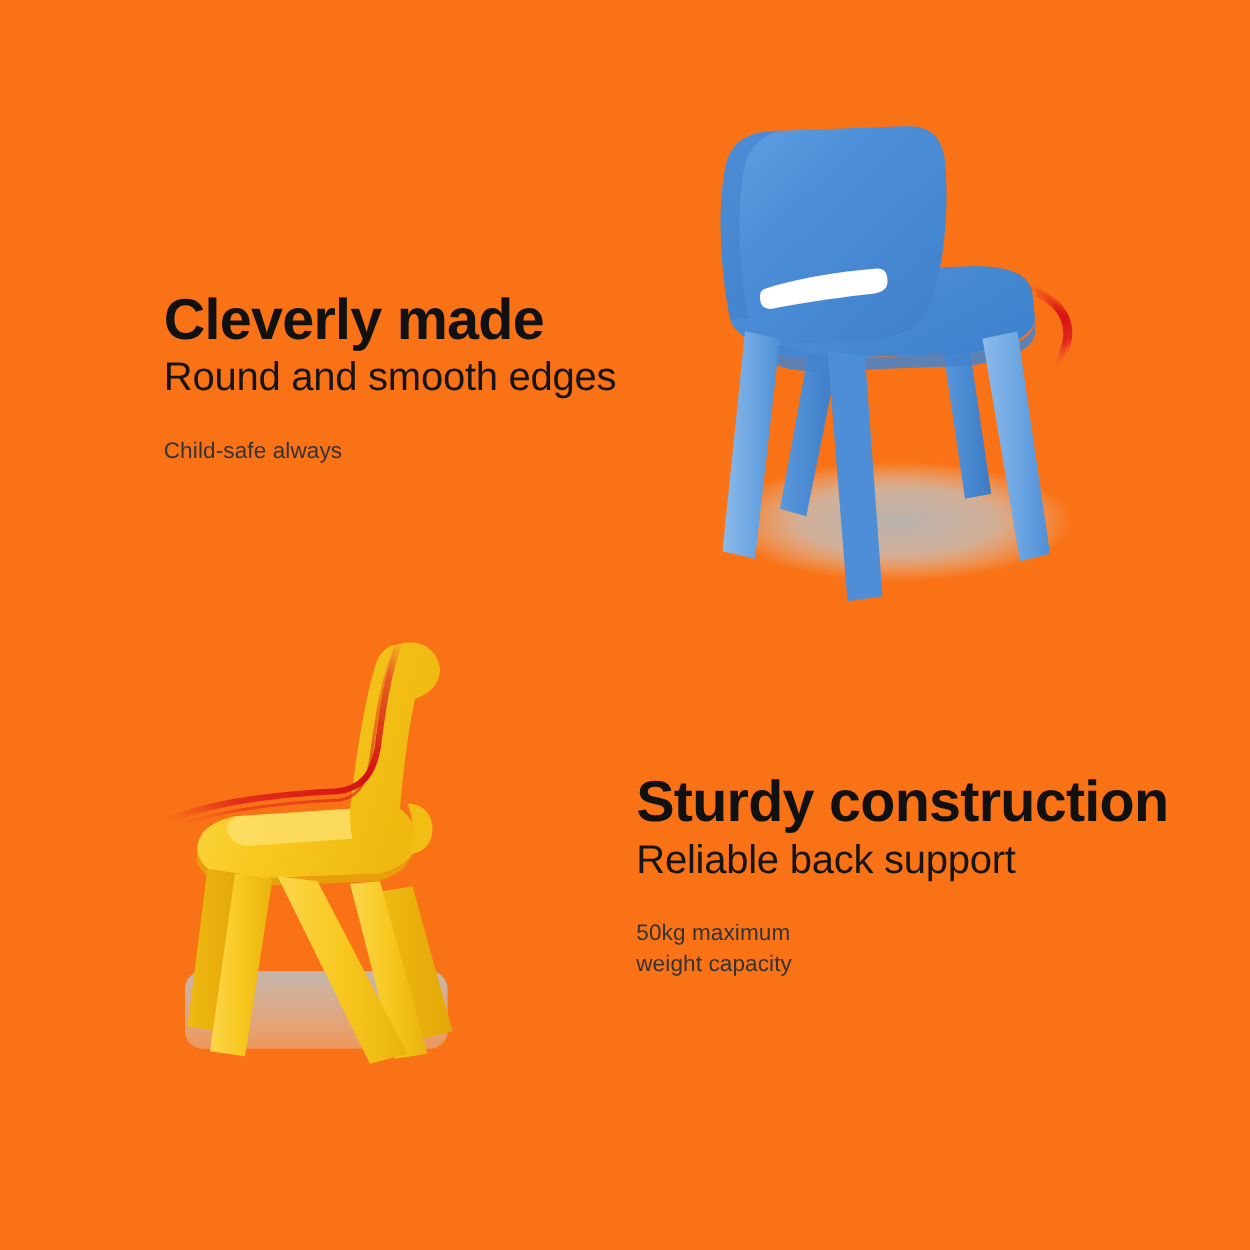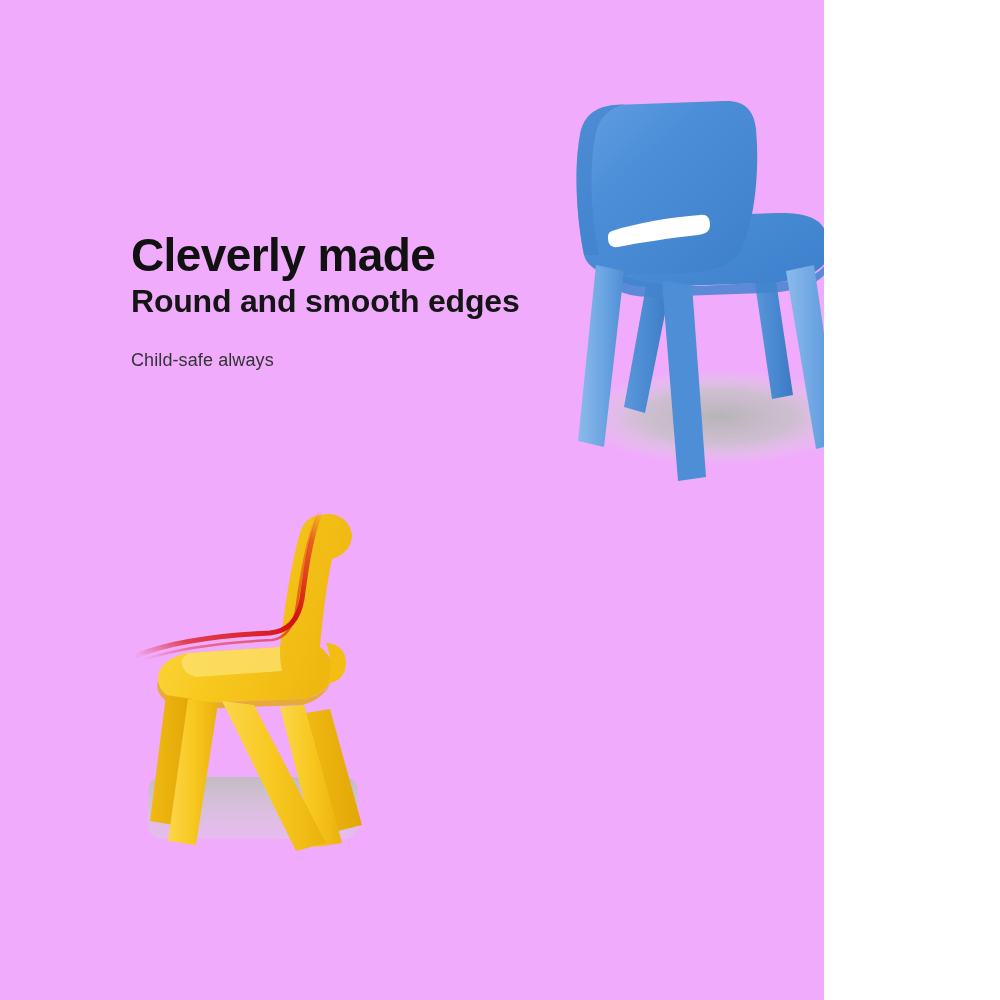--- a/index.html
+++ b/index.html
@@ -3,44 +3,44 @@
 <meta charset="utf-8">
 <title>Product Feature Infographic</title>
 <style>
   html, body {
     margin: 0;
     padding: 0;
     background: #ffffff;
   }
   #page {
     position: relative;
-    width: 824px;
+    width: 1000px;
     height: 1000px;
-    background: #f0abfc;
+    background: #f97316;
     overflow: hidden;
     font-family: "Liberation Sans", "DejaVu Sans", sans-serif;
     -webkit-font-smoothing: antialiased;
   }
 
   
   .feature-block {
     position: absolute;
   }
   .feature-title {
     font-size: 46px;
     font-weight: bold;
     color: #111111;
     letter-spacing: -0.6px;
     line-height: 1.0;
     margin: 0;
     white-space: nowrap;
   }
   .feature-subtitle {
     font-size: 32px;
-    font-weight: 700;
+    font-weight: 400;
     color: #151515;
     letter-spacing: -0.2px;
     line-height: 1.12;
     margin: 6px 0 0 0;
     white-space: nowrap;
   }
   .feature-detail {
     font-size: 18px;
     font-weight: 300;
     color: #333333;
@@ -216,14 +216,20 @@
       <path d="M16 164 C 52 152, 100 147, 142 145 C 156 143, 164 132, 167 110 C 171 80, 176 48, 186 22" fill="none" stroke="url(#redCurveGrad)" stroke-width="2.5" stroke-linecap="round" opacity="0.6"></path>
     </svg>
   </div>
 
   <div class="feature-block" id="block-cleverly">
     <div class="feature-title">Cleverly made</div>
     <div class="feature-subtitle">Round and smooth edges</div>
     <div class="feature-detail">Child-safe always</div>
   </div>
 
+  <div class="feature-block" id="block-sturdy">
+    <div class="feature-title">Sturdy construction</div>
+    <div class="feature-subtitle">Reliable back support</div>
+    <div class="feature-detail">50kg maximum
+weight capacity</div>
+  </div>
 
 </div>
 
 </body></html>

